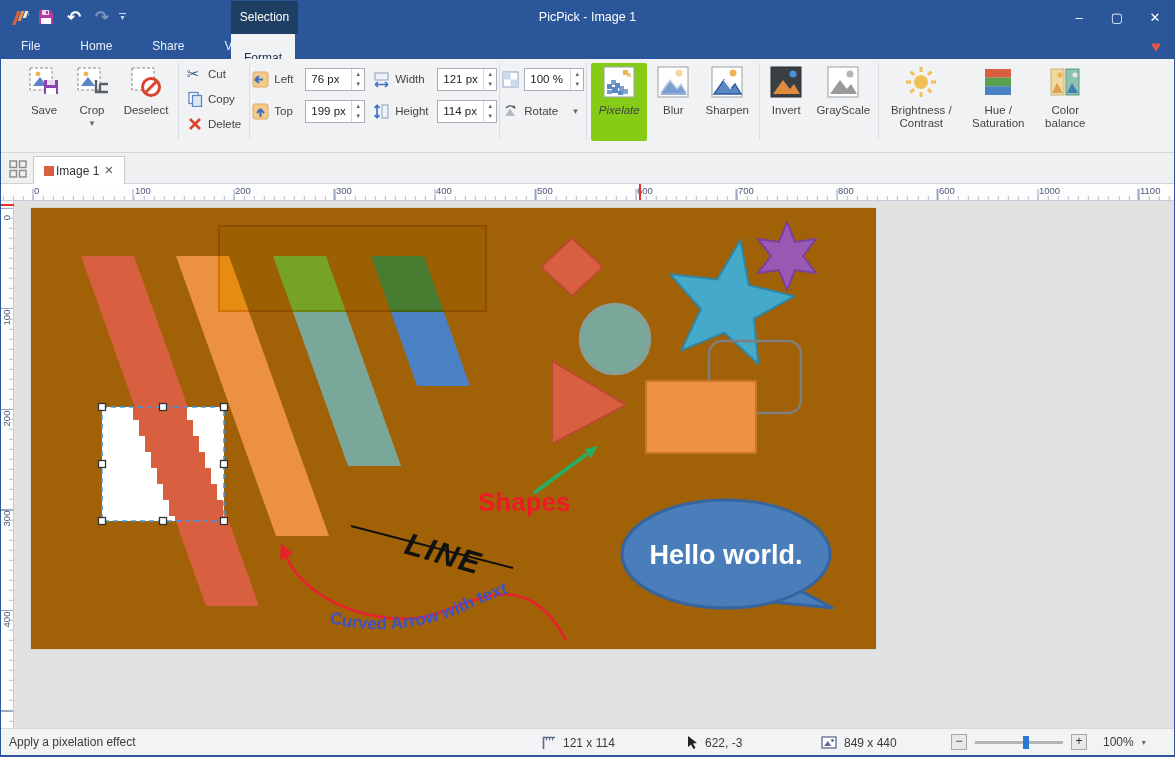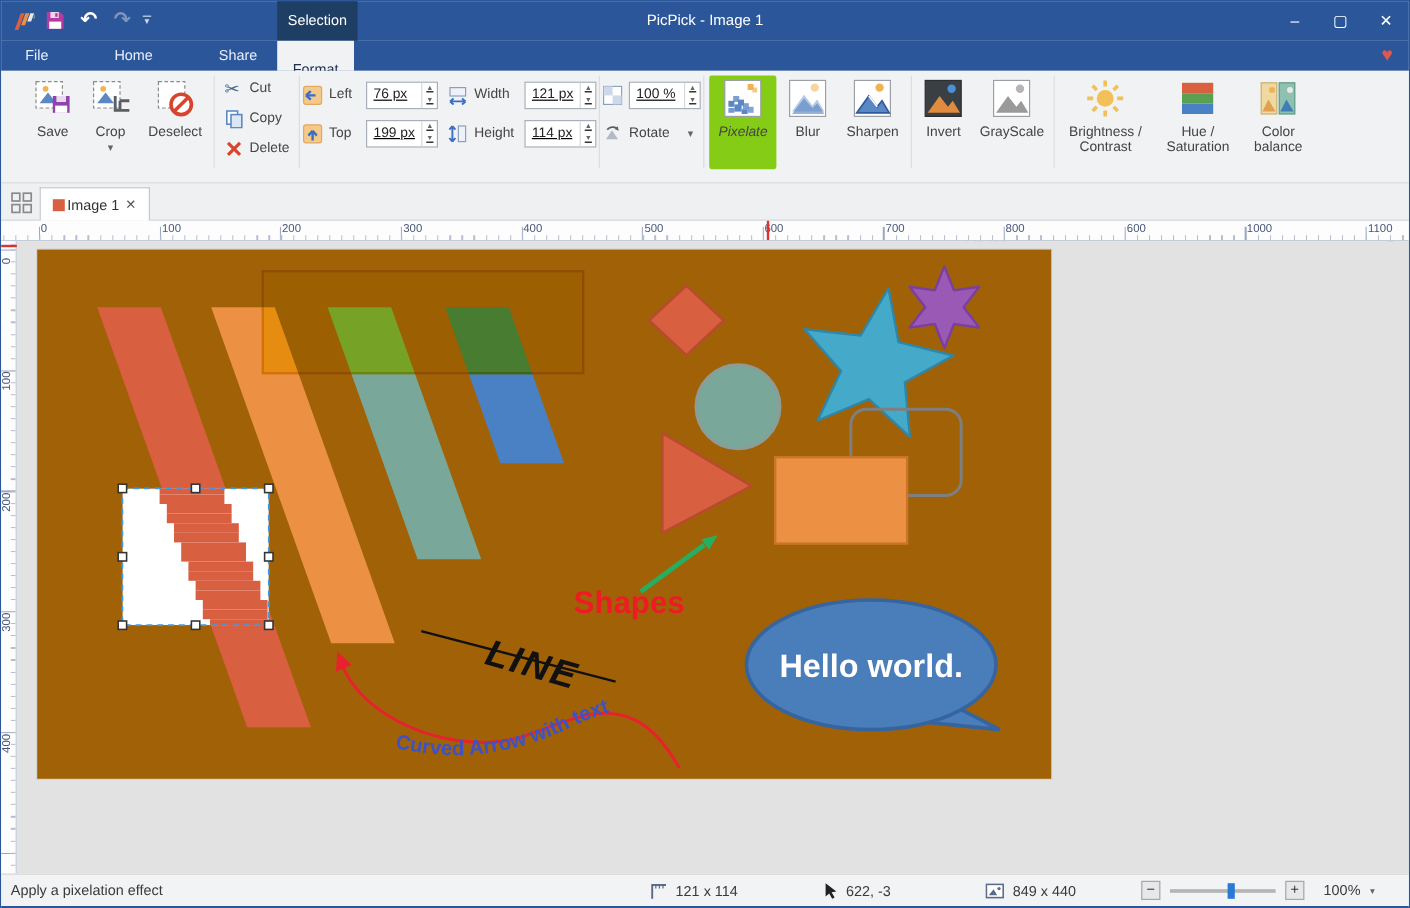--- a/index.html
+++ b/index.html
@@ -21,21 +21,21 @@
   .title-text { position:absolute; left:0; right:0; top:0; height:33px; line-height:33px;
                 text-align:center; color:#ffffff; font-size:12.5px; }
   .ctx-tab { position:absolute; left:230px; top:0; width:67px; height:33px; background:#1f3e63;
              color:#fff; text-align:center; line-height:33px; font-size:12px; }
   .win-controls { position:absolute; right:0; top:0; height:33px; display:flex; }
   .win-btn { width:38px; height:33px; color:#fff; display:flex; align-items:center;
              justify-content:center; font-size:13px; }
 
   
   .menubar { position:absolute; left:0; top:33px; width:100%; height:25px; background:#2b579a; }
-  .menu-items { position:absolute; left:0; top:0; height:25px; display:flex; align-items:center;gap:15px; }
+  .menu-items { position:absolute; left:0; top:0; height:25px; display:flex; align-items:center; }
   .menu-item { color:#e8eefa; padding:0 20px; height:25px; line-height:25px; font-size:12px; }
   .menu-item.fmt { position:absolute; left:230px; width:64px; padding:12px; text-align:center;
                    background:#f1f2f3; color:#20304e; }
   .heart { position:absolute; right:8px; top:3px; width:20px; height:20px; color:#e2574c; font-size:16px;
            display:flex; align-items:center; justify-content:center; }
 
   
   .ribbon { position:absolute; left:0; top:58px; width:100%; height:94px; background:#f1f2f3;
             border-bottom:1px solid #d4d6da; display:flex; align-items:stretch; }
   .rsep { width:1px; background:#dadde1; margin:4px 2px 12px 2px; }
@@ -46,21 +46,21 @@
   .bigbtn.sel { background:#84cc16;font-style:italic; }
   .bigbtn .bicon { width:32px; height:32px; margin-bottom:6px; }
   .bigbtn .blbl { font-size:11.5px; color:#444; text-align:center; line-height:13px; }
   .bigbtn .caret { font-size:9px; color:#666; margin-top:1px; }
   .smallcol { display:flex; flex-direction:column; gap:3px; padding-top:4px; }
   .smallbtn { display:flex; align-items:center; gap:5px; height:22px; padding:0 6px; }
   .smallbtn .slbl { font-size:11.5px; color:#444; }
   .formcol { display:flex; flex-direction:column; gap:8px; padding-top:8px; }
   .formrow { display:flex; align-items:center; gap:5px; height:24px; }
   .formrow .flbl { font-size:11.5px; color:#444; }
-  .spinbox { width:60px; height:23px; background:#fff; border:1px solid #a9afb9; display:flex;text-decoration:underline; }
+  .spinbox { width:60px; height:23px; background:#fff; border:1px solid #a9afb9; display:flex; }
   .spinbox .val { flex:1; font-size:11.5px; color:#222; line-height:21px; padding-left:5px; }
   .spinner { width:13px; display:flex; flex-direction:column; border-left:1px solid #d6d9dd; }
   .spinner .sp { flex:1; font-size:6px; color:#666; display:flex; align-items:center; justify-content:center; }
   .effects-label { position:absolute; left:770px; top:135px; width:100px; text-align:center;
                    font-size:11.5px; color:#666; }
   .ribbon-collapse { position:absolute; right:8px; top:138px; width:14px; height:12px; }
 
   
   .tabbar { position:absolute; left:0; top:152px; width:100%; height:31px; background:#eef0f1;
             border-bottom:1px solid #cfd2d6; }

